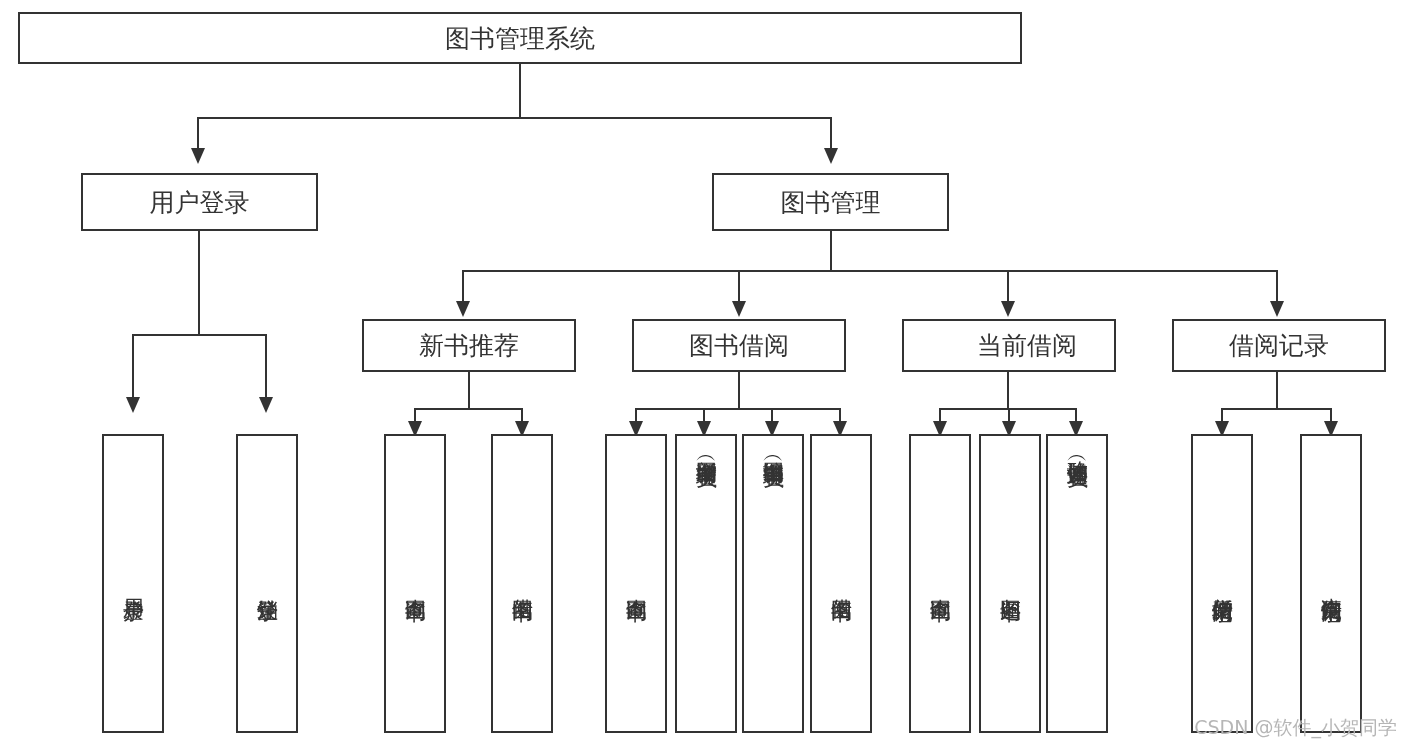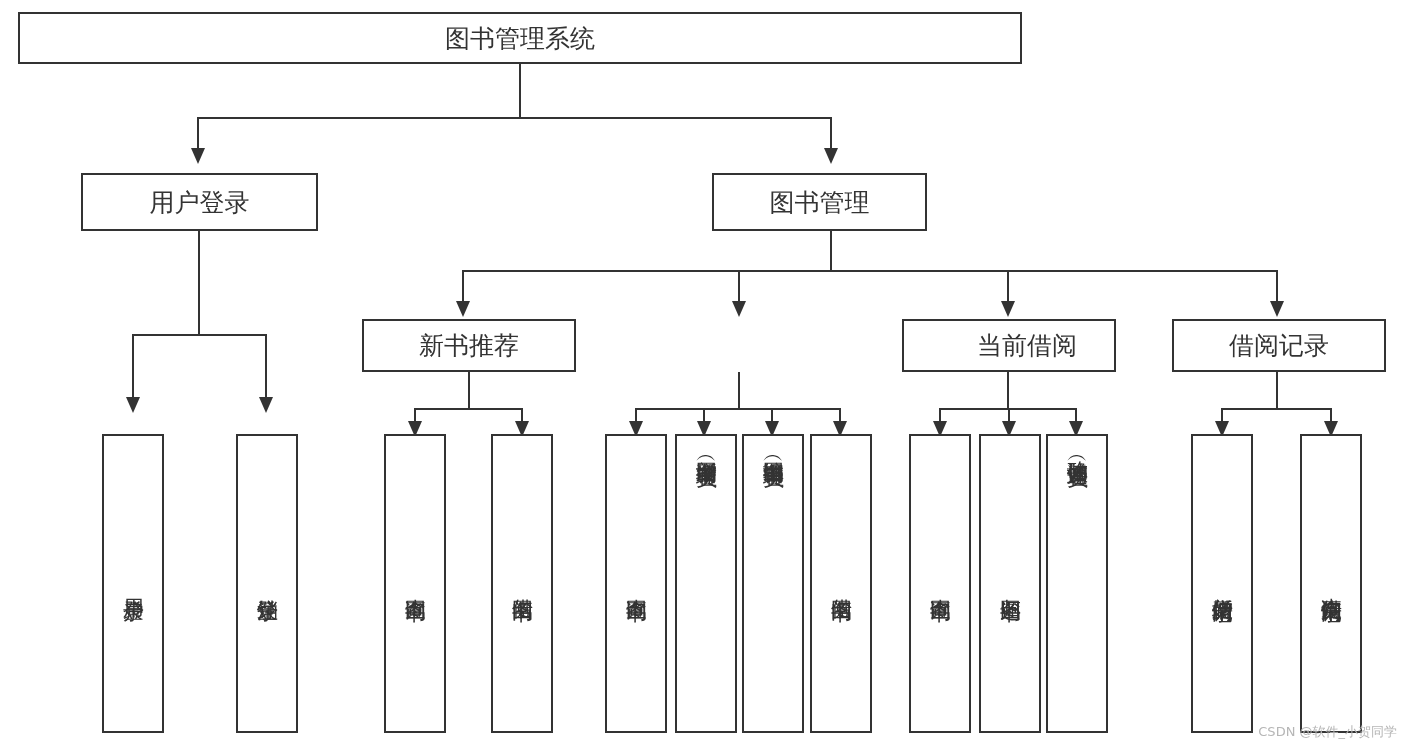--- a/index.html
+++ b/index.html
@@ -67,21 +67,21 @@
     height: 0;
     border-left: 7px solid transparent;
     border-right: 7px solid transparent;
     border-top: 16px solid #333333;
   }
   #watermark {
     position: absolute;
     right: 8px;
     bottom: 6px;
     color: #b6b6b6;
-    font-size: 13px;
+    font-size: 19px;
     white-space: nowrap;
     font-family: "DejaVu Sans", "Liberation Sans", sans-serif;
   }
 </style>
 </head>
 <body>
 
 <div id="canvas">
 
   <div class="node horiz" style="left:18px; top:12px; width:1004px; height:52px;">
@@ -94,21 +94,21 @@
 
   <div class="conn v" style="left:197px; top:117px; width:2px; height:33px;"></div>
   <div class="arrow" style="left:191px; top:148px;"></div>
 
   <div class="conn v" style="left:830px; top:117px; width:2px; height:33px;"></div>
   <div class="arrow" style="left:824px; top:148px;"></div>
 
   <div class="node horiz" style="left:81px; top:173px; width:237px; height:58px;">
     <span class="node-label">用户登录</span>
   </div>
-  <div class="node horiz" style="left:712px; top:173px; width:215px; height:58px;">
+  <div class="node horiz" style="left:712px; top:173px; width:237px; height:58px;">
     <span class="node-label">图书管理</span>
   </div>
 
   <div class="conn v" style="left:198px; top:231px; width:2px; height:104px;"></div>
   <div class="conn h" style="left:133px; top:334px; width:134px; height:2px;"></div>
   <div class="conn v" style="left:132px; top:334px; width:2px; height:65px;"></div>
   <div class="arrow" style="left:126px; top:397px;"></div>
   <div class="conn v" style="left:265px; top:334px; width:2px; height:65px;"></div>
   <div class="arrow" style="left:259px; top:397px;"></div>
 
@@ -126,20 +126,23 @@
   <div class="arrow" style="left:456px; top:301px;"></div>
   <div class="conn v" style="left:738px; top:270px; width:2px; height:33px;"></div>
   <div class="arrow" style="left:732px; top:301px;"></div>
   <div class="conn v" style="left:1007px; top:270px; width:2px; height:33px;"></div>
   <div class="arrow" style="left:1001px; top:301px;"></div>
   <div class="conn v" style="left:1276px; top:270px; width:2px; height:33px;"></div>
   <div class="arrow" style="left:1270px; top:301px;"></div>
 
   <div class="node horiz" style="left:362px; top:319px; width:214px; height:53px;">
     <span class="node-label">新书推荐</span>
+  </div>
+  <div class="node horiz" style="left:632px; top:319px; width:214px; height:53px;">
+    <span class="node-label">图书借阅</span>
   </div>
   <div class="node horiz" style="left:902px; top:319px; width:214px; height:53px;padding-left:36px;">
     <span class="node-label">当前借阅</span>
   </div>
   <div class="node horiz" style="left:1172px; top:319px; width:214px; height:53px;">
     <span class="node-label">借阅记录</span>
   </div>
 
   <div class="conn v" style="left:468px; top:372px; width:2px; height:37px;"></div>
   <div class="conn h" style="left:415px; top:408px; width:108px; height:2px;"></div>

